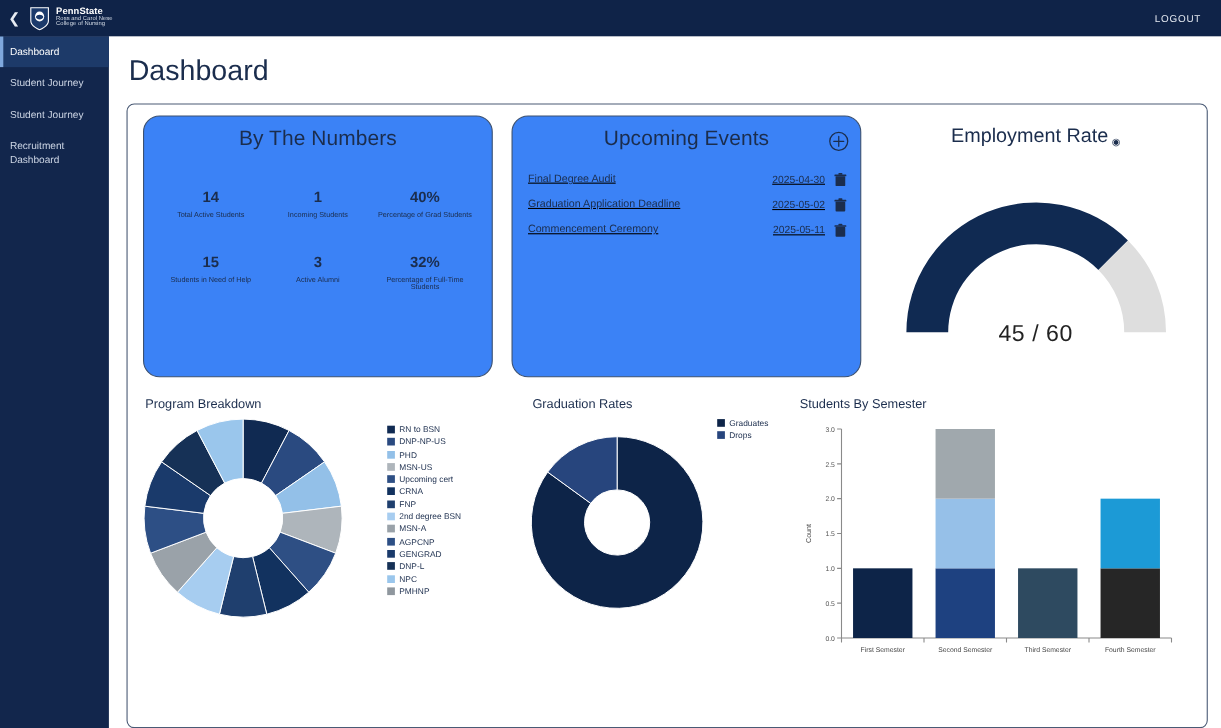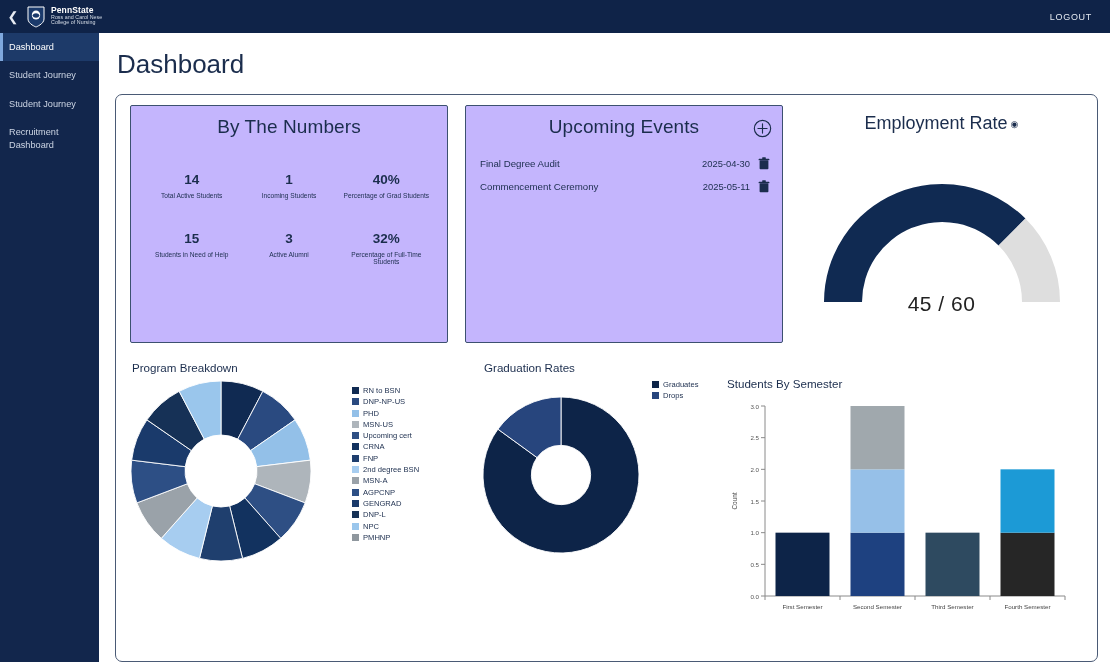--- a/index.html
+++ b/index.html
@@ -57,21 +57,21 @@
   }
   .content-card {
     flex: 1 1 auto; border: 1.3px solid #4a5a75; border-radius: 7px;
     background: #fff; padding: 10px 14px 8px 14px; display: flex; flex-direction: column;
     min-height: 0; overflow: hidden;
   }
 
   
   .widgets-row { display: flex; gap: 17px; height: 238px; flex: 0 0 238px; }
   .panel {
-    border: 1.3px solid #3c5170; border-radius: 2px; background: #c4b5fd;
+    border: 1.3px solid #3c5170; border-radius: 15px; background: #3b82f6;
     position: relative; padding: 10px 12px;
   }
   .panel-title {
     text-align: center; font-size: 19px; color: #1b2d4d; font-weight: normal;
     letter-spacing: .1px;
   }
 
   
   .numbers-panel { width: 318px; flex: 0 0 318px; }
   .stats-grid {
@@ -83,45 +83,45 @@
 
   
   .events-panel { width: 318px; flex: 0 0 318px; }
   .events-head { position: relative; }
   .add-event-btn {
     position: absolute; right: -2px; top: 3px; width: 19px; height: 19px;
     cursor: pointer;
   }
   .events-list { margin-top: 14px; }
   .event-row {
-    display: flex; align-items: center; padding: 5px 0 5px 2px; gap: 8px;
+    display: flex; align-items: flex-start; padding: 5px 0 5px 2px; gap: 8px; text-decoration: underline;
   }
   .event-name { font-size: 9.7px; color: #1b2d4d; flex: 1 1 auto; }
   .event-date { font-size: 9.4px; color: #1b2d4d; white-space: nowrap; }
   .trash-btn { width: 12px; height: 13px; cursor: pointer; flex: 0 0 12px; }
 
   
   .gauge-panel { flex: 1 1 auto; position: relative; padding-top: 8px; }
   .gauge-title {
     text-align: center; font-size: 18px; color: #1b2d4d; position: relative;
-    display: flex; justify-content: center; align-items: center; gap: 3px;
+    display: flex; justify-content: center; align-items: flex-end; gap: 3px;
   }
   .info-icon { font-size: 9px; color: #1b2d4d; line-height: 1; margin-top: 1px; cursor: pointer; }
   .gauge-wrap { position: relative; margin-top: 6px; display: flex; justify-content: center; }
   .gauge-value {
     position: absolute; left: 0; right: 0; top: 152px; text-align: center;
     font-size: 21px; color: #222; letter-spacing: .5px;
   }
 
   
   .charts-row { display: flex; flex: 1 1 auto; margin-top: 18px; min-height: 0; }
   .chart-col { display: flex; flex-direction: column; min-width: 0; }
   .chart-col.c1 { width: 352px; flex: 0 0 352px; }
   .chart-col.c2 { width: 243px; flex: 0 0 243px; }
-  .chart-col.c3 { flex: 1 1 auto; margin-top: 16px; }
+  .chart-col.c3 { flex: 1 1 auto; }
   .chart-title { font-size: 11.6px; color: #1b2d4d; margin-bottom: 6px; padding-left: 2px; }
   .chart-body { flex: 1 1 auto; display: flex; min-height: 0; }
 
   .legend { display: flex; flex-direction: column; justify-content: flex-start; gap: 2.3px; }
   .legend-item { display: flex; align-items: center; gap: 4px; }
   .legend-swatch { width: 7px; height: 7px; flex: 0 0 7px; }
   .legend-label { font-size: 7.6px; color: #1b2d4d; white-space: nowrap; }
 
   .donut-holder { display: flex; align-items: flex-start; }
   .legend-mid { }
@@ -210,20 +210,29 @@
               <div class="panel-title">Upcoming Events</div>
               <svg class="add-event-btn" viewBox="0 0 20 20">
                 <circle cx="10" cy="10" r="8.6" fill="none" stroke="#1b2d4d" stroke-width="1.2"></circle>
                 <path d="M10 5.2 V14.8 M5.2 10 H14.8" stroke="#1b2d4d" stroke-width="1.2" stroke-linecap="round"></path>
               </svg>
             </div>
             <div class="events-list">
               <div class="event-row">
                 <span class="event-name">Final Degree Audit</span>
                 <span class="event-date">2025-04-30</span>
+                <svg class="trash-btn" viewBox="0 0 12 13">
+                  <rect x="1.6" y="3.2" width="8.8" height="9" rx="0.8" fill="#1b2d4d"></rect>
+                  <rect x="0.6" y="1.7" width="10.8" height="1.5" rx="0.5" fill="#1b2d4d"></rect>
+                  <rect x="4.2" y="0.3" width="3.6" height="1.6" rx="0.5" fill="#1b2d4d"></rect>
+                </svg>
+              </div>
+              <div class="event-row">
+                <span class="event-name">Graduation Application Deadline</span>
+                <span class="event-date">2025-05-02</span>
                 <svg class="trash-btn" viewBox="0 0 12 13">
                   <rect x="1.6" y="3.2" width="8.8" height="9" rx="0.8" fill="#1b2d4d"></rect>
                   <rect x="0.6" y="1.7" width="10.8" height="1.5" rx="0.5" fill="#1b2d4d"></rect>
                   <rect x="4.2" y="0.3" width="3.6" height="1.6" rx="0.5" fill="#1b2d4d"></rect>
                 </svg>
               </div>
               <div class="event-row">
                 <span class="event-name">Commencement Ceremony</span>
                 <span class="event-date">2025-05-11</span>
                 <svg class="trash-btn" viewBox="0 0 12 13">

